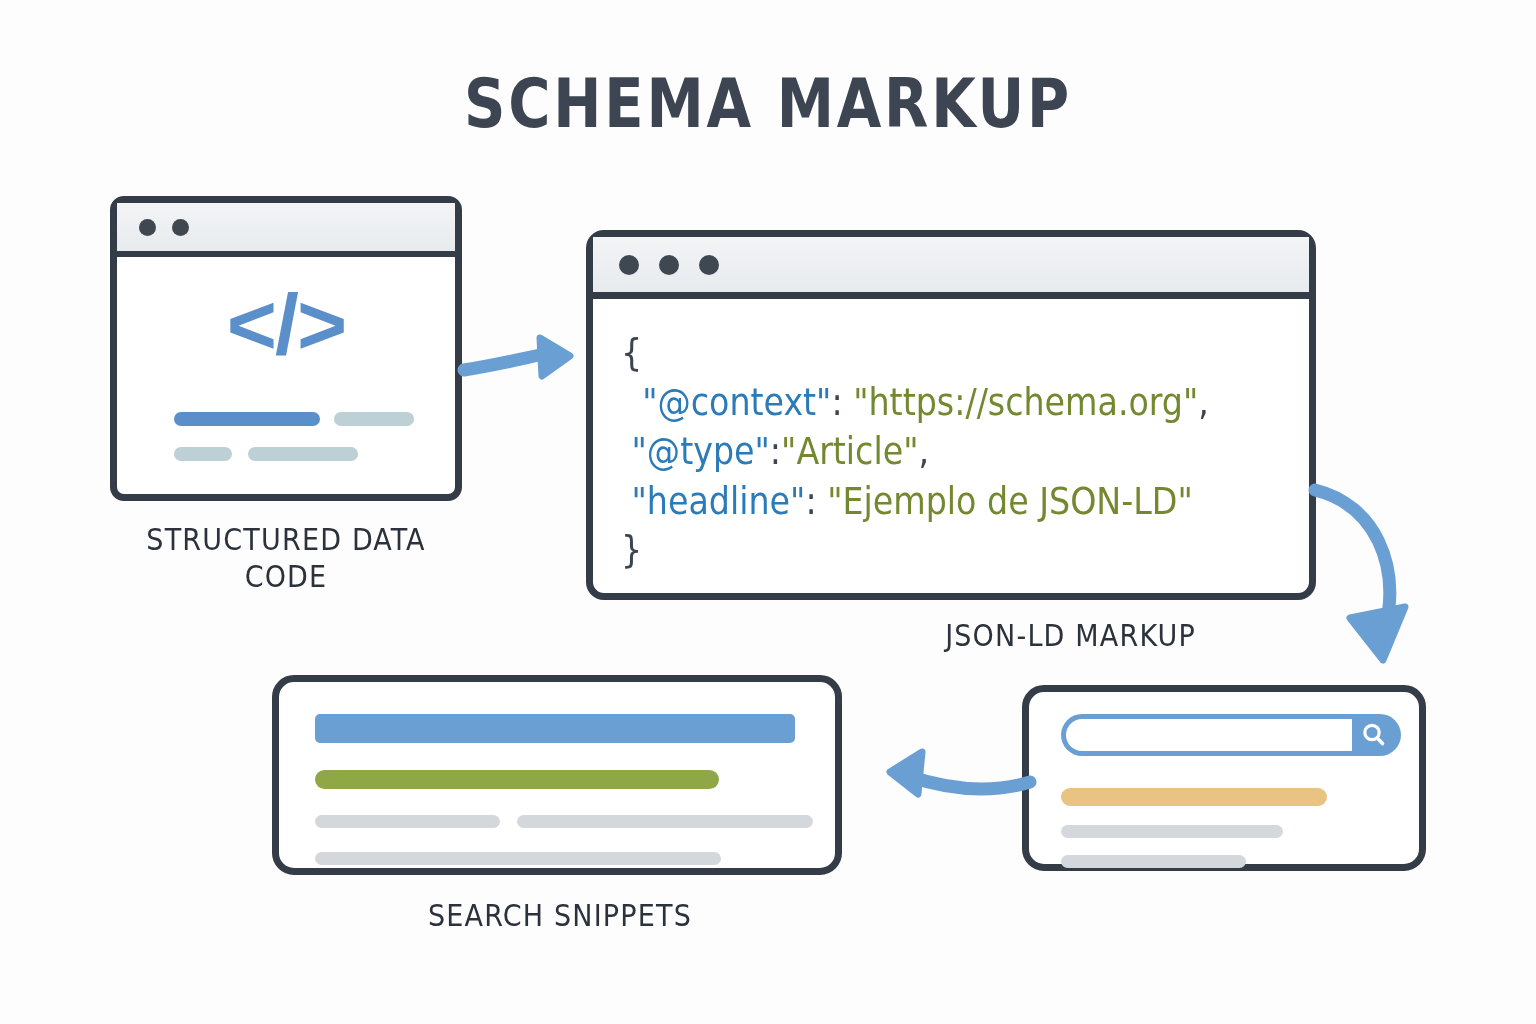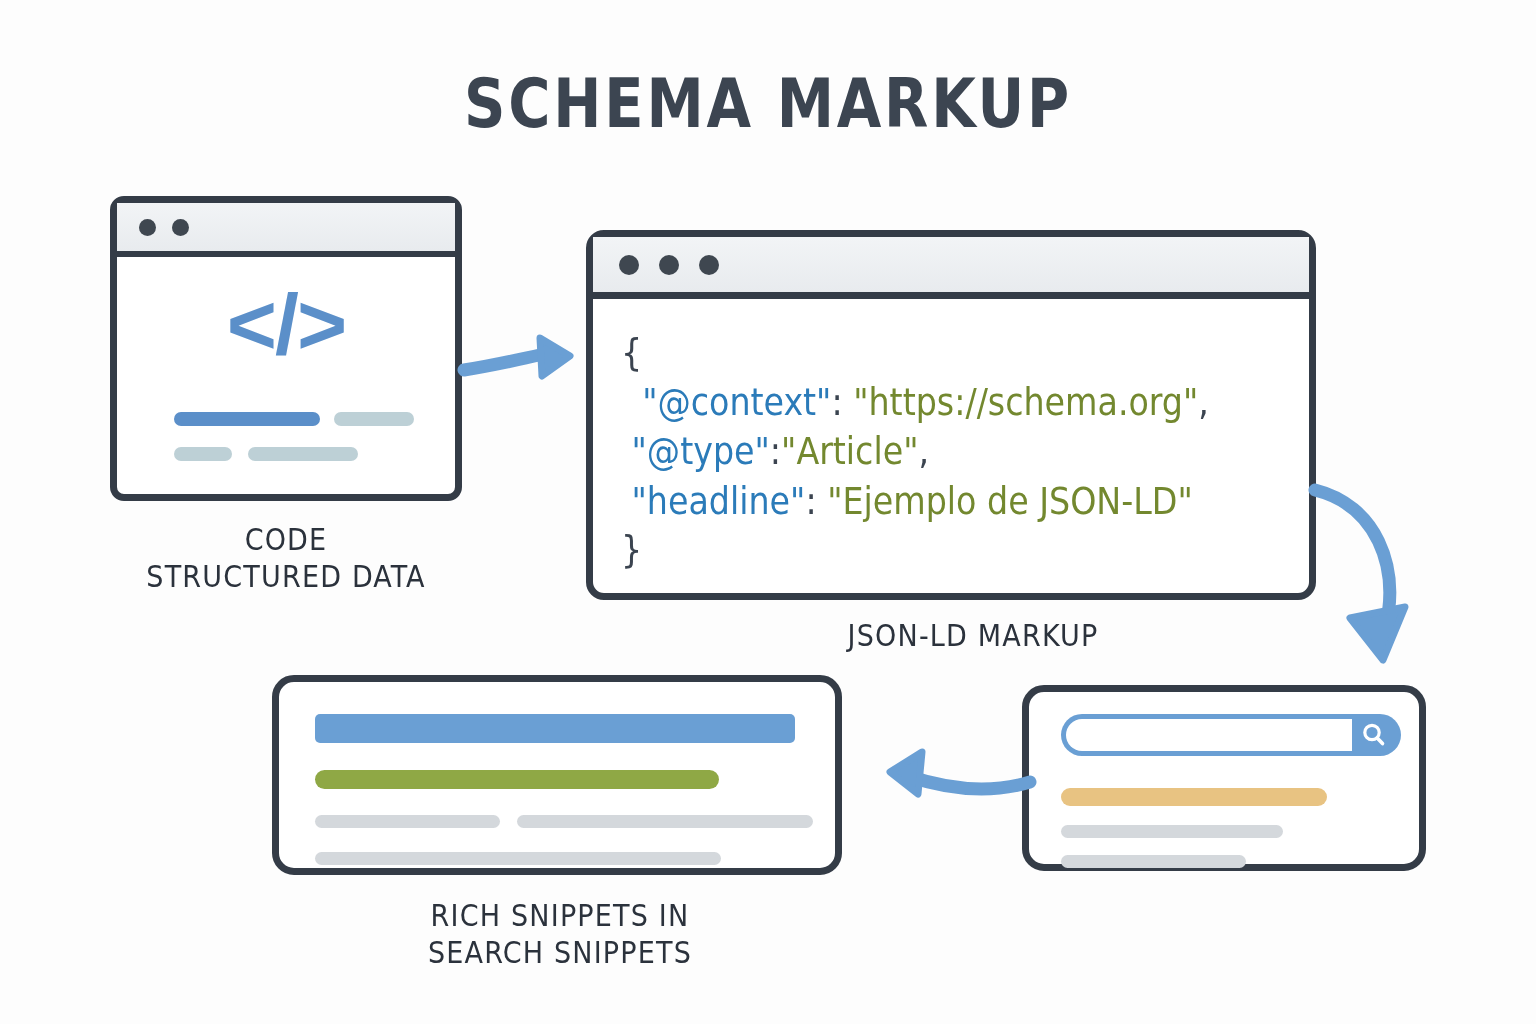--- a/index.html
+++ b/index.html
@@ -188,21 +188,21 @@
   #r-bar-d2    { left: 32px; top: 163px; width: 185px; height: 13px; background: #d4d8dc; }
 
   
   .arrow-svg { position: absolute; overflow: visible; }
   #arrow-code-to-json { left: 462px; top: 340px; }
   #arrow-json-to-search { left: 1305px; top: 475px; }
   #arrow-search-to-snippet { left: 860px; top: 748px; }
 
   
   #caption-structured { left: 110px; top: 521px; width: 352px; }
-  #caption-json       { left: 728px; top: 617px; width: 490px; }
+  #caption-json       { left: 706px; top: 617px; width: 490px; text-align: right; }
   #caption-rich       { left: 275px; top: 897px; width: 570px; }
 </style>
 </head>
 <body>
 
 <div class="page-title">SCHEMA MARKUP</div>
 
 <div class="win" id="code-window">
   <div class="titlebar-wrap">
     <div class="titlebar">
@@ -213,22 +213,22 @@
 
   <div class="code-glyph">&lt;/&gt;</div>
 
   <div class="bar" id="w1-bar-a"></div>
   <div class="bar" id="w1-bar-b"></div>
   <div class="bar" id="w1-bar-c"></div>
   <div class="bar" id="w1-bar-d"></div>
 </div>
 
 <div class="caption" id="caption-structured">
+  <div>STRUCTURED DATA</div>
   <div>CODE</div>
-  <div>STRUCTURED DATA</div>
 </div>
 
 <div class="win" id="json-window">
   <div class="titlebar-wrap">
     <div class="titlebar">
       <span class="dot"></span>
       <span class="dot"></span>
       <span class="dot"></span>
     </div>
   </div>
@@ -239,21 +239,20 @@
 
 <div class="win" id="snippet-window">
   <div class="bar" id="s-bar-title"></div>
   <div class="bar" id="s-bar-url"></div>
   <div class="bar" id="s-bar-d1"></div>
   <div class="bar" id="s-bar-d2"></div>
   <div class="bar" id="s-bar-d3"></div>
 </div>
 
 <div class="caption" id="caption-rich">
-  <div>RICH SNIPPETS IN</div>
   <div>SEARCH SNIPPETS</div>
 </div>
 
 <div class="win" id="search-window">
   <div class="searchbar">
     <div class="field"></div>
     <div class="mag">
       <svg width="30" height="30" viewBox="0 0 30 30">
         <circle cx="13" cy="12.5" r="7.2" fill="none" stroke="#ffffff" stroke-width="3.2"></circle>
         <line x1="18.2" y1="18" x2="23.5" y2="23.6" stroke="#ffffff" stroke-width="3.6" stroke-linecap="round"></line>

